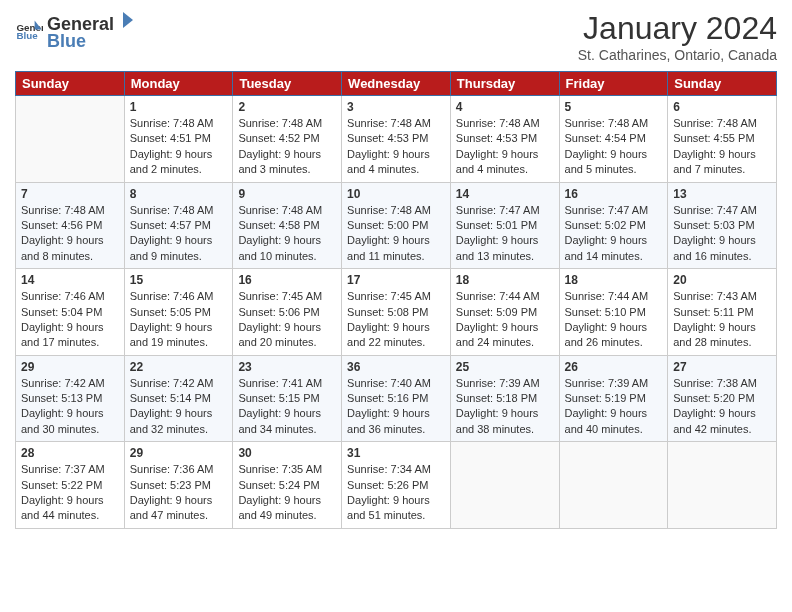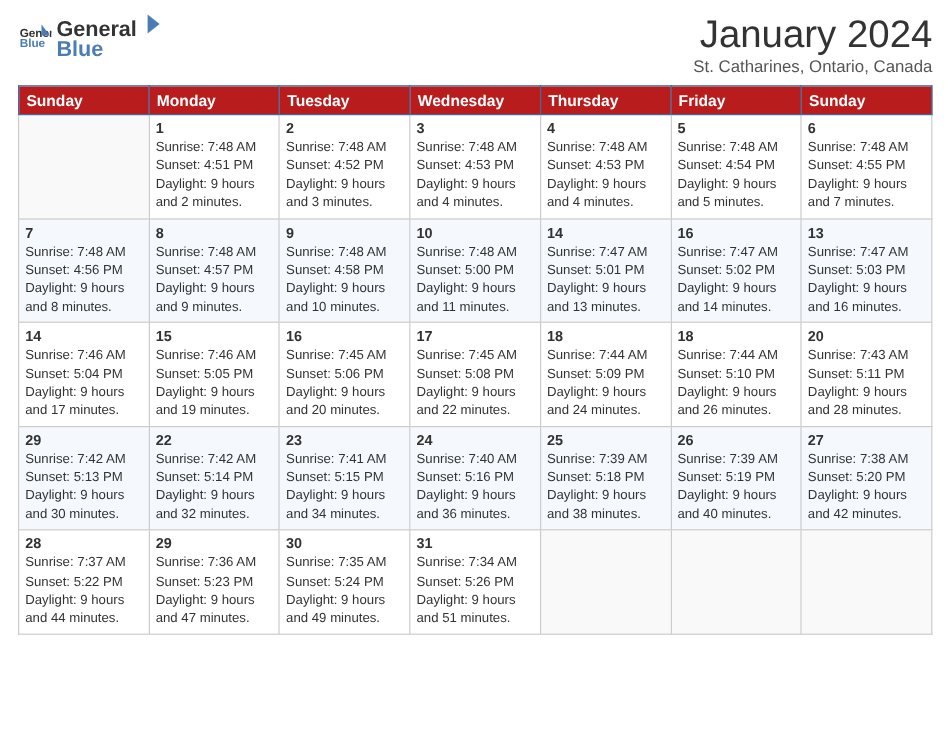--- a/index.html
+++ b/index.html
@@ -214,21 +214,21 @@
         </td>
         <td>
           <span class="day-number">22</span>
           <div class="day-info">Sunrise: 7:42 AM<br>Sunset: 5:14 PM<br>Daylight: 9 hours and 32 minutes.</div>
         </td>
         <td>
           <span class="day-number">23</span>
           <div class="day-info">Sunrise: 7:41 AM<br>Sunset: 5:15 PM<br>Daylight: 9 hours and 34 minutes.</div>
         </td>
         <td>
-          <span class="day-number">24</span>
+          <span class="day-number">36</span>
           <div class="day-info">Sunrise: 7:40 AM<br>Sunset: 5:16 PM<br>Daylight: 9 hours and 36 minutes.</div>
         </td>
         <td>
           <span class="day-number">25</span>
           <div class="day-info">Sunrise: 7:39 AM<br>Sunset: 5:18 PM<br>Daylight: 9 hours and 38 minutes.</div>
         </td>
         <td>
           <span class="day-number">26</span>
           <div class="day-info">Sunrise: 7:39 AM<br>Sunset: 5:19 PM<br>Daylight: 9 hours and 40 minutes.</div>
         </td>

